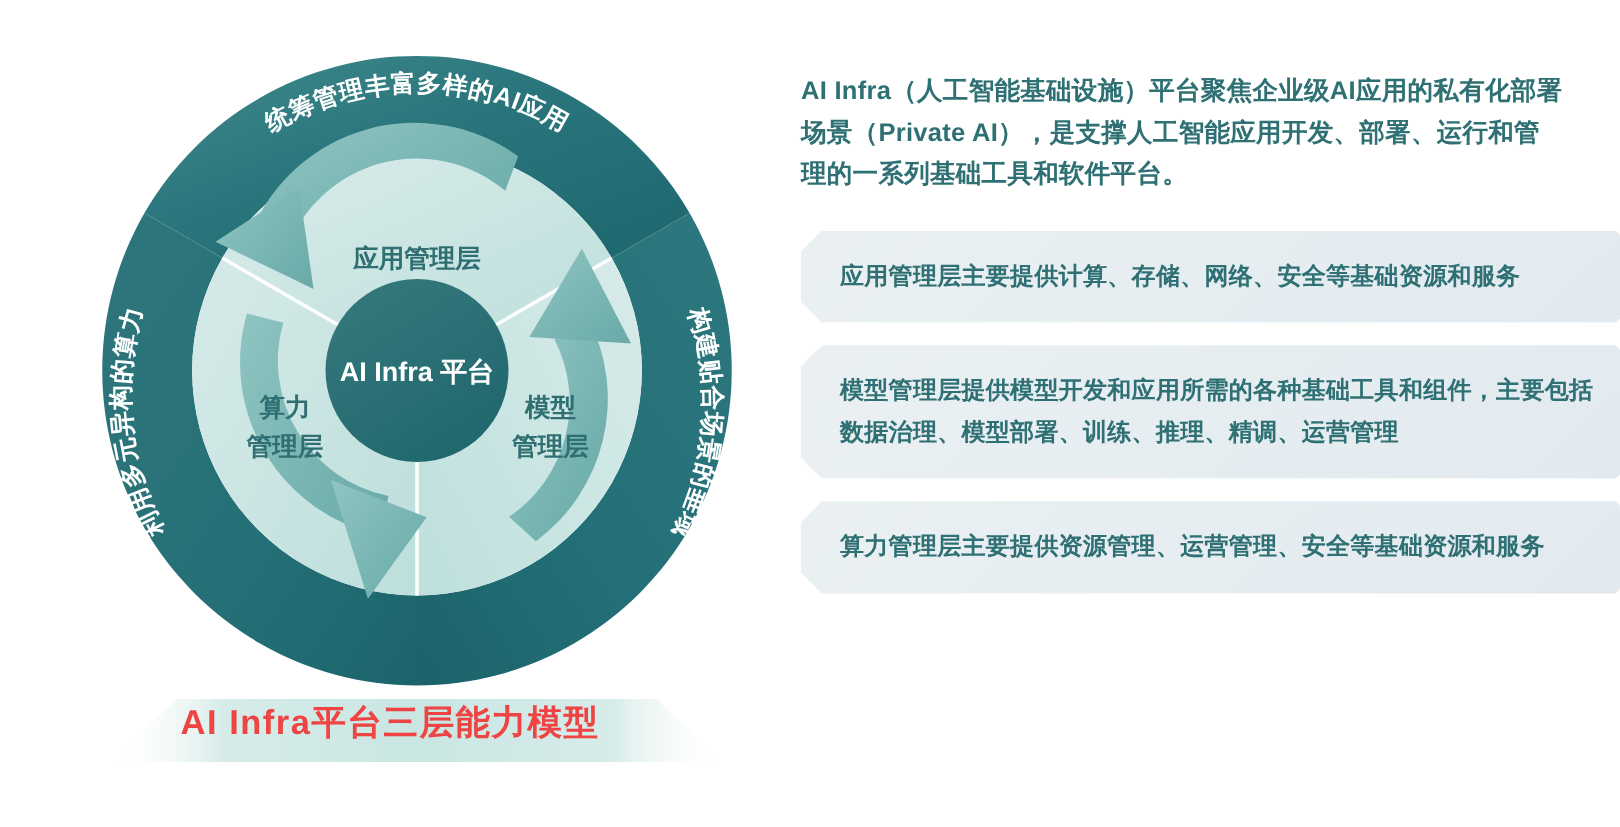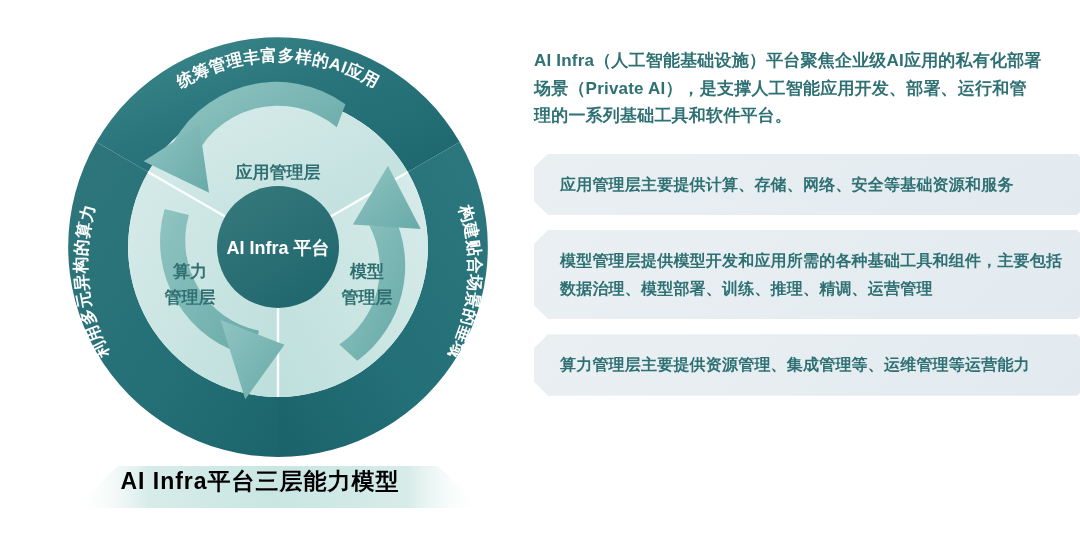--- a/index.html
+++ b/index.html
@@ -23,21 +23,21 @@
   .sector-label{
     font-size:17px;font-weight:bold;fill:#2f6f72;
   }
   .core-label{
     font-size:18px;font-weight:bold;fill:#ffffff;
   }
 
   .banner-text{
     position:absolute;left:0;top:470px;width:520px;
     text-align:center;
-    font-size:23px;font-weight:bold;color:#000000;
+    font-size:23px;font-weight:bold;color:#ef4444;
     letter-spacing:1px;
     line-height:1;
   }
 
   
   .text-pane{position:relative;flex:1 1 auto;padding:47px 22px 0 14px;box-sizing:border-box;}
 
   .lead{
     color:#2e7073;
     font-size:17px;
@@ -213,17 +213,17 @@
 
     <div class="card">
       <p>应用管理层主要提供计算、存储、网络、安全等基础资源和服务</p>
     </div>
 
     <div class="card">
       <p>模型管理层提供模型开发和应用所需的各种基础工具和组件，主要包括数据治理、模型部署、训练、推理、精调、运营管理</p>
     </div>
 
     <div class="card">
-      <p>算力管理层主要提供资源管理、集成管理等、运维管理等运营能力</p>
+      <p>算力管理层主要提供资源管理、运营管理、安全等基础资源和服务</p>
     </div>
 
   </div>
 </div>
 
 </body></html>

